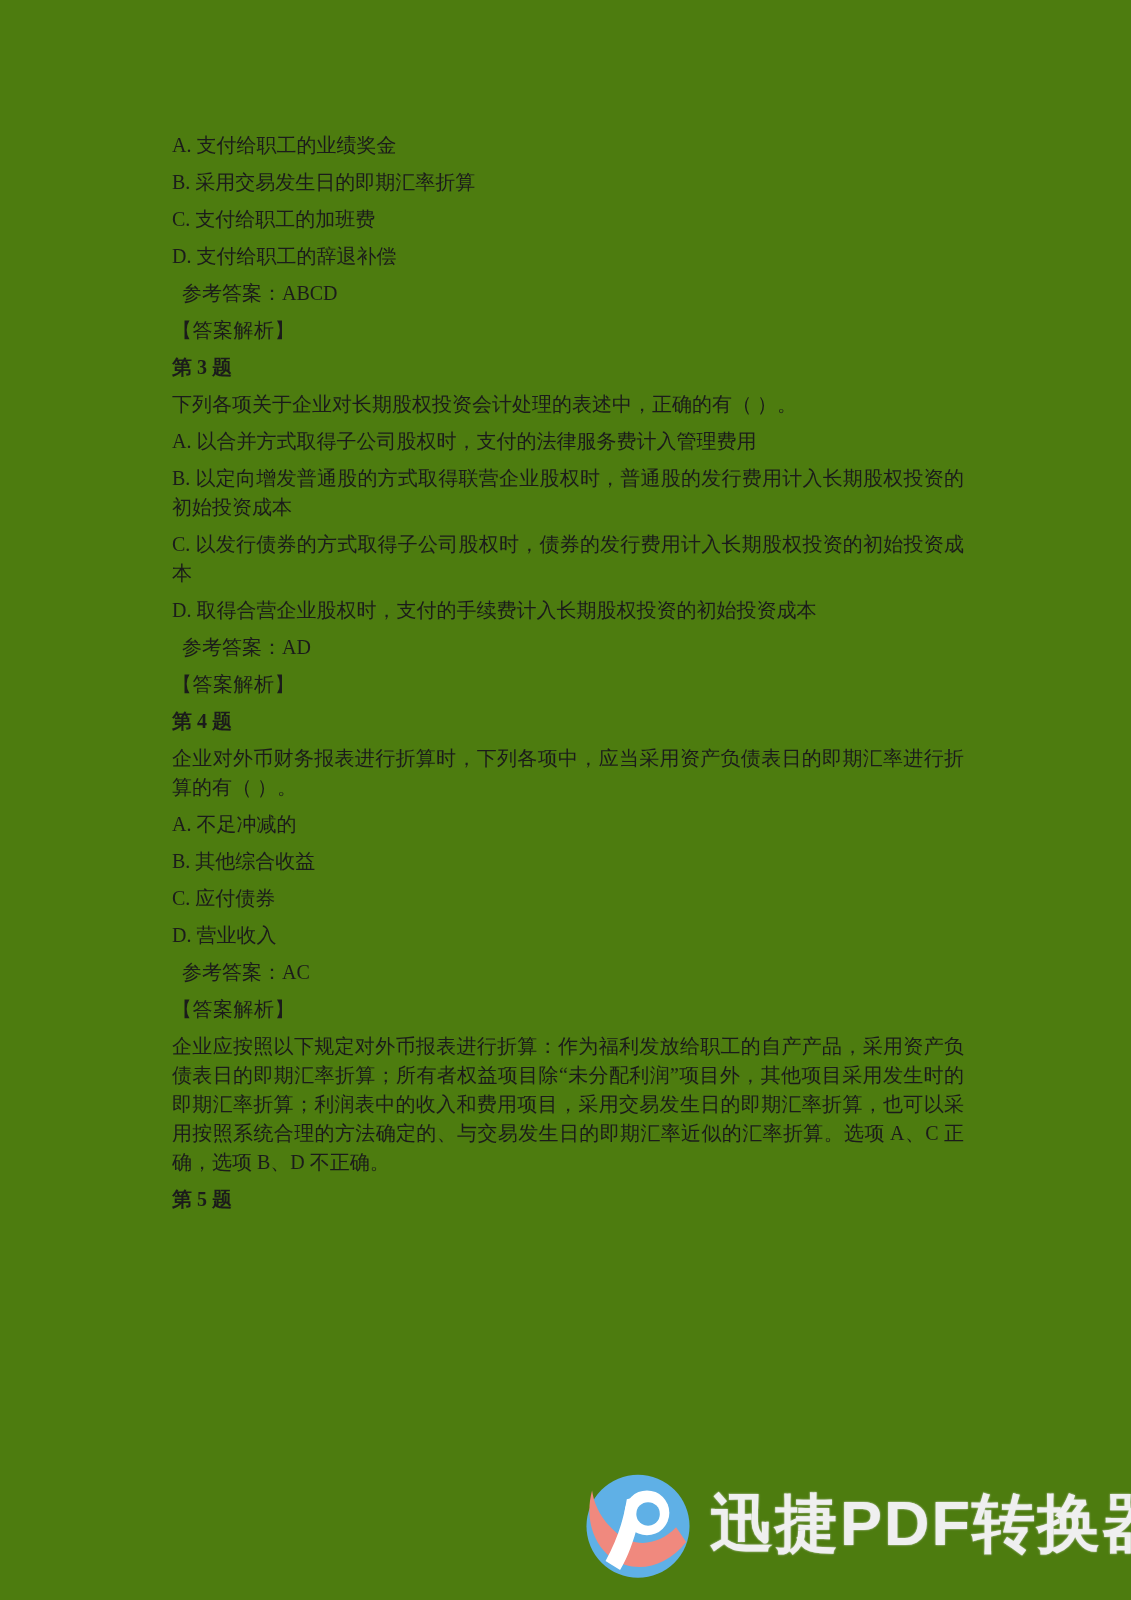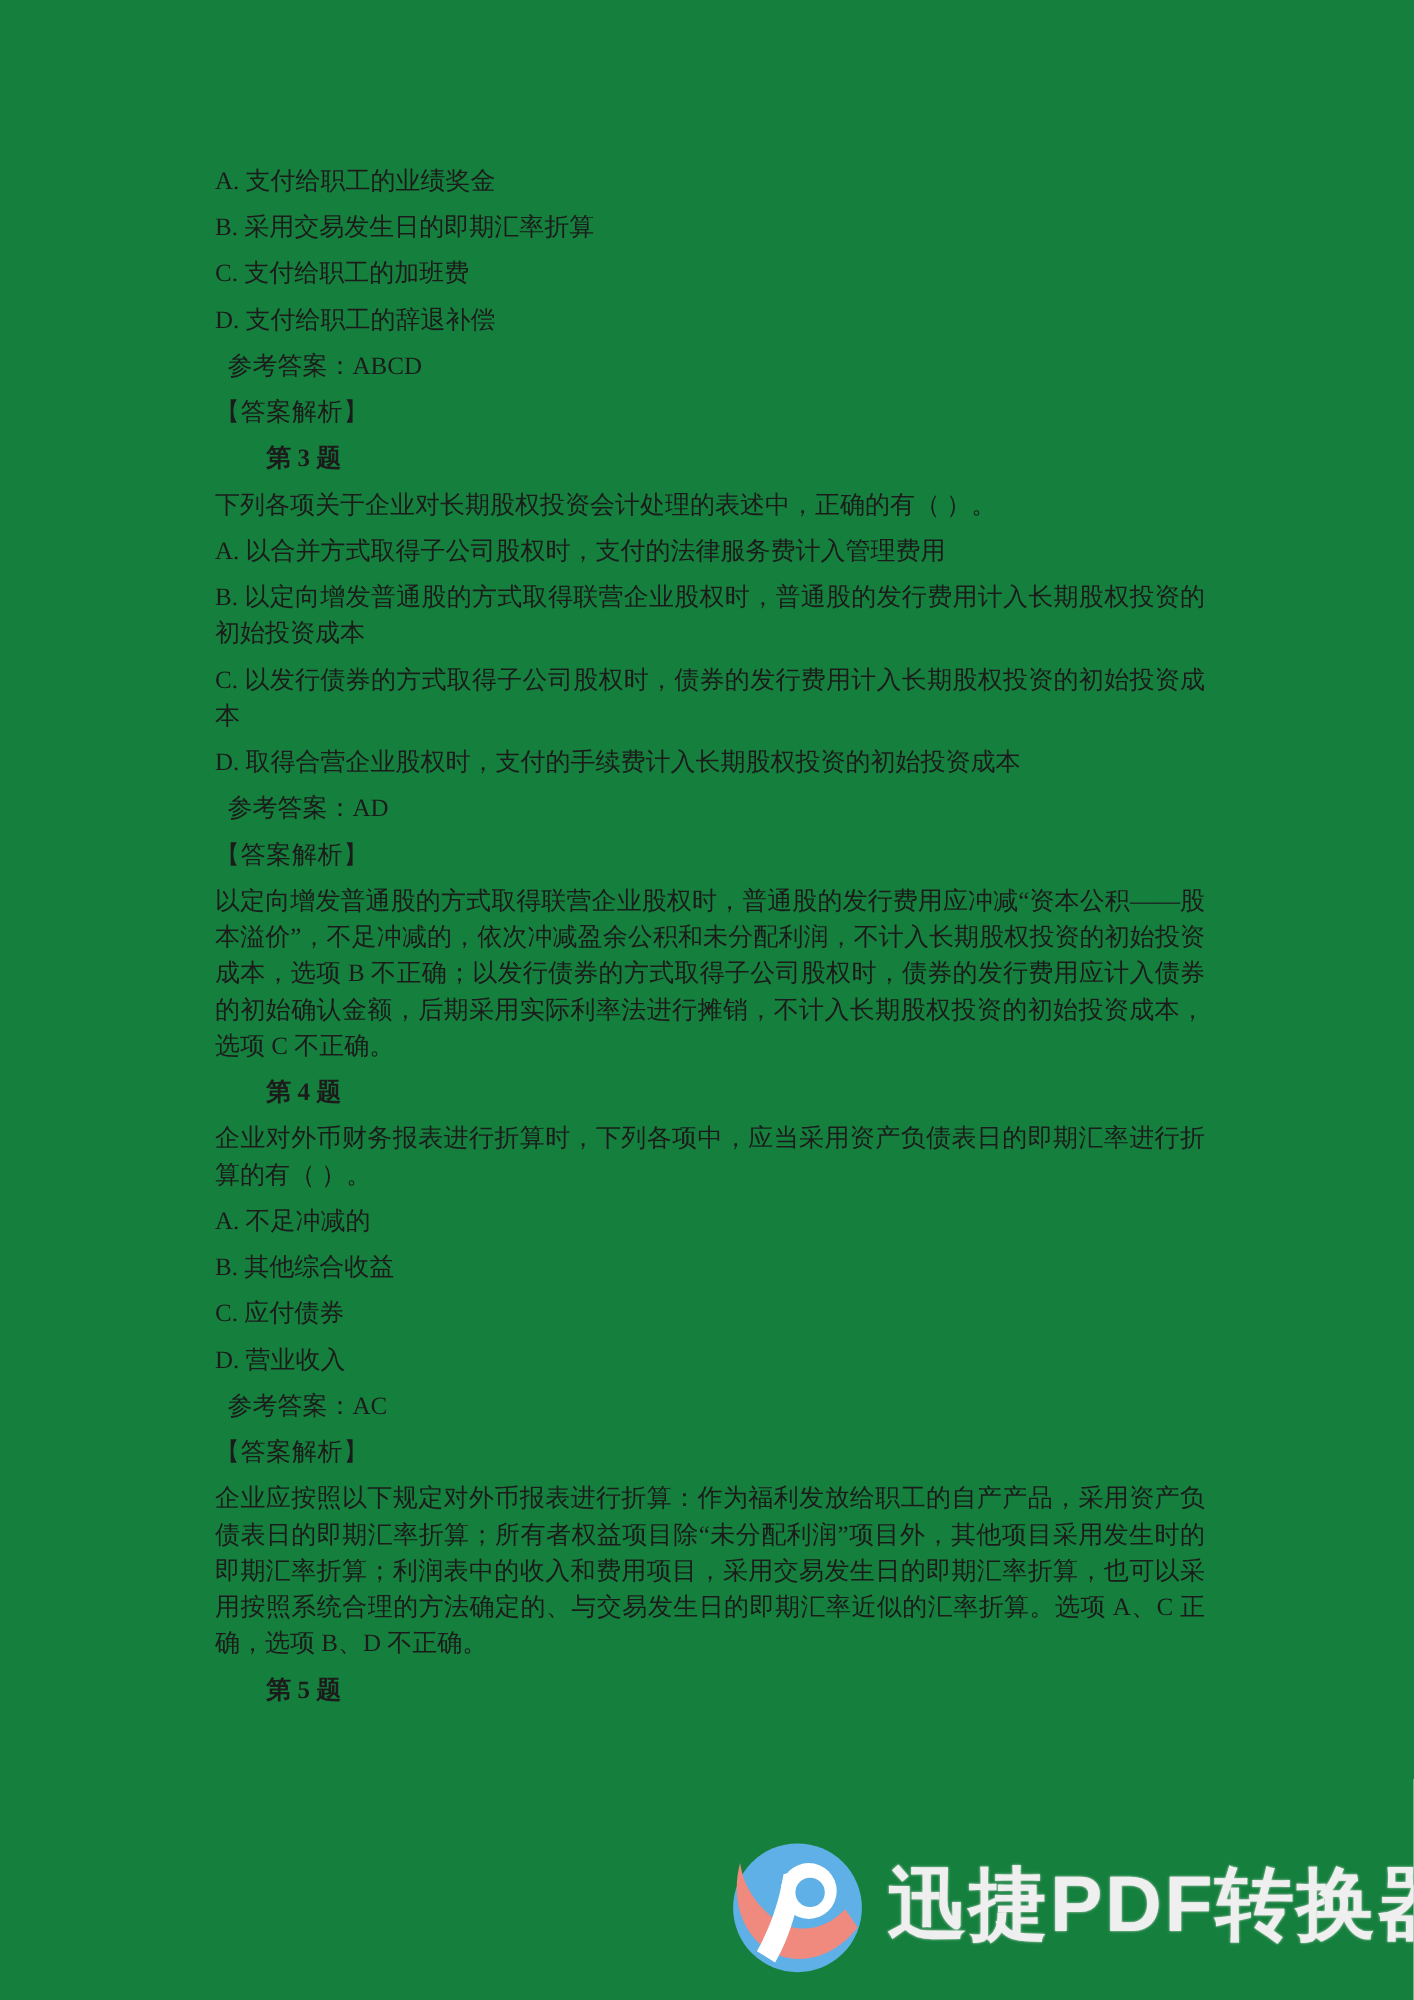--- a/index.html
+++ b/index.html
@@ -4,21 +4,21 @@
 <style>
   html, body {
     margin: 0;
     padding: 0;
     background: #ffffff;
   }
   .page {
     position: relative;
     width: 1131px;
     height: 1600px;
-    background: #15803d;
+    background: #4d7c0f;
     overflow: hidden;
     font-family: "Liberation Serif", "DejaVu Serif", serif;
   }
   .content {
     position: absolute;
     left: 172px;
     top: 131px;
     width: 792px;
     color: #1b1b1b;
     font-size: 20px;
@@ -31,21 +31,20 @@
     text-align: justify;
   }
   .answer {
     padding-left: 10px;
   }
   .analysis-label {
     letter-spacing: 0.5px;
   }
   .q-heading {
     font-weight: bold;
-    margin-left: 41px;
   }
   .watermark {
     position: absolute;
     left: 582px;
     top: 1468px;
     display: flex;
     align-items: center;
   }
   .wm-logo {
     width: 112px;
@@ -80,21 +79,20 @@
 
     <section>
       <div class="block q-heading">第 3 题</div>
       <div class="block stem">下列各项关于企业对长期股权投资会计处理的表述中，正确的有（ ）。</div>
       <div class="block option stem">A. 以合并方式取得子公司股权时，支付的法律服务费计入管理费用</div>
       <div class="block option stem">B. 以定向增发普通股的方式取得联营企业股权时，普通股的发行费用计入长期股权投资的初始投资成本</div>
       <div class="block option stem">C. 以发行债券的方式取得子公司股权时，债券的发行费用计入长期股权投资的初始投资成本</div>
       <div class="block option stem">D. 取得合营企业股权时，支付的手续费计入长期股权投资的初始投资成本</div>
       <div class="block answer">参考答案：AD</div>
       <div class="block analysis-label">【答案解析】</div>
-      <div class="block analysis">以定向增发普通股的方式取得联营企业股权时，普通股的发行费用应冲减“资本公积——股本溢价”，不足冲减的，依次冲减盈余公积和未分配利润，不计入长期股权投资的初始投资成本，选项 B 不正确；以发行债券的方式取得子公司股权时，债券的发行费用应计入债券的初始确认金额，后期采用实际利率法进行摊销，不计入长期股权投资的初始投资成本，选项 C 不正确。</div>
     </section>
 
     <section>
       <div class="block q-heading">第 4 题</div>
       <div class="block stem">企业对外币财务报表进行折算时，下列各项中，应当采用资产负债表日的即期汇率进行折算的有（ ）。</div>
       <div class="block option">A. 不足冲减的</div>
       <div class="block option">B. 其他综合收益</div>
       <div class="block option">C. 应付债券</div>
       <div class="block option">D. 营业收入</div>
       <div class="block answer">参考答案：AC</div>

